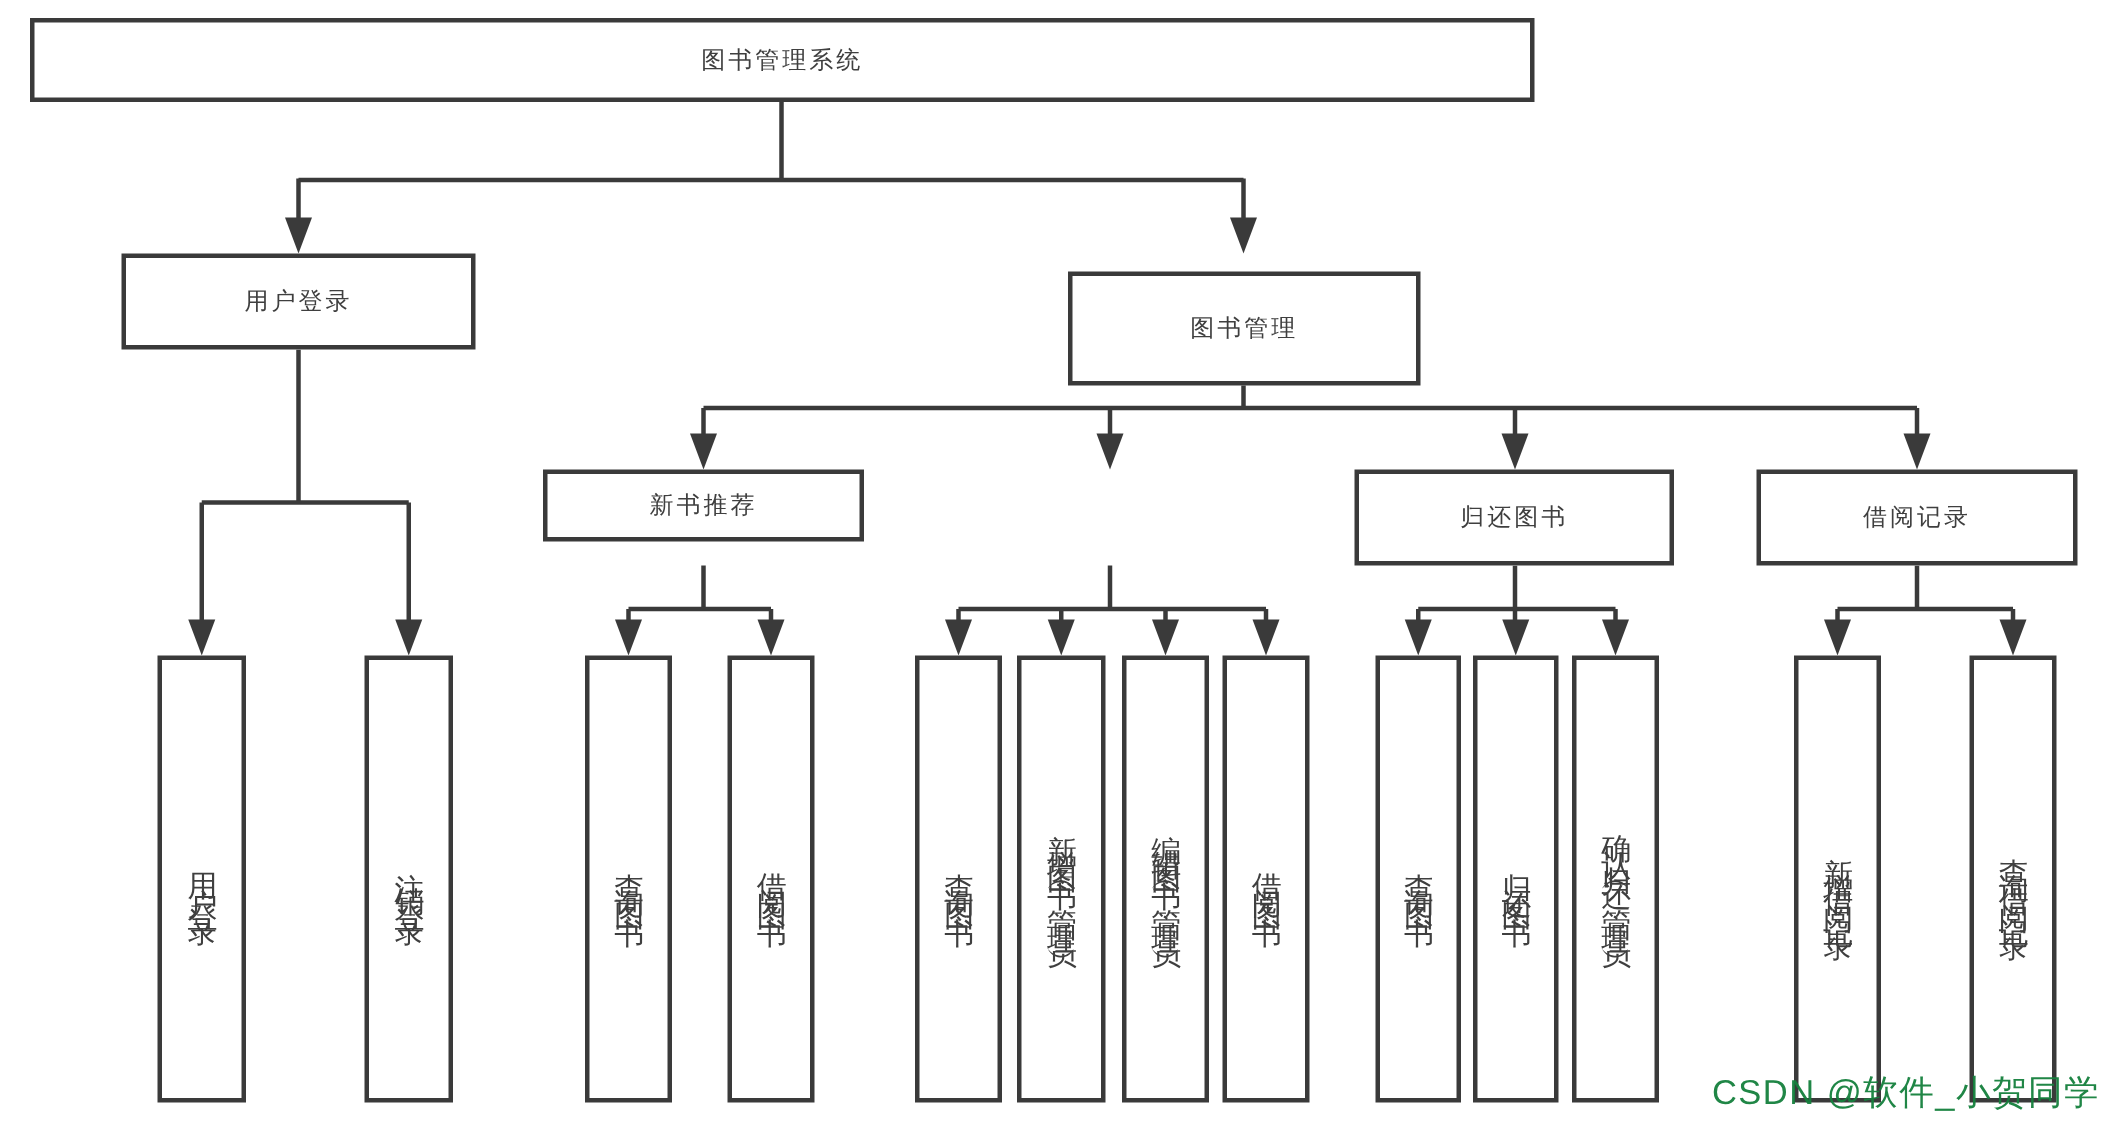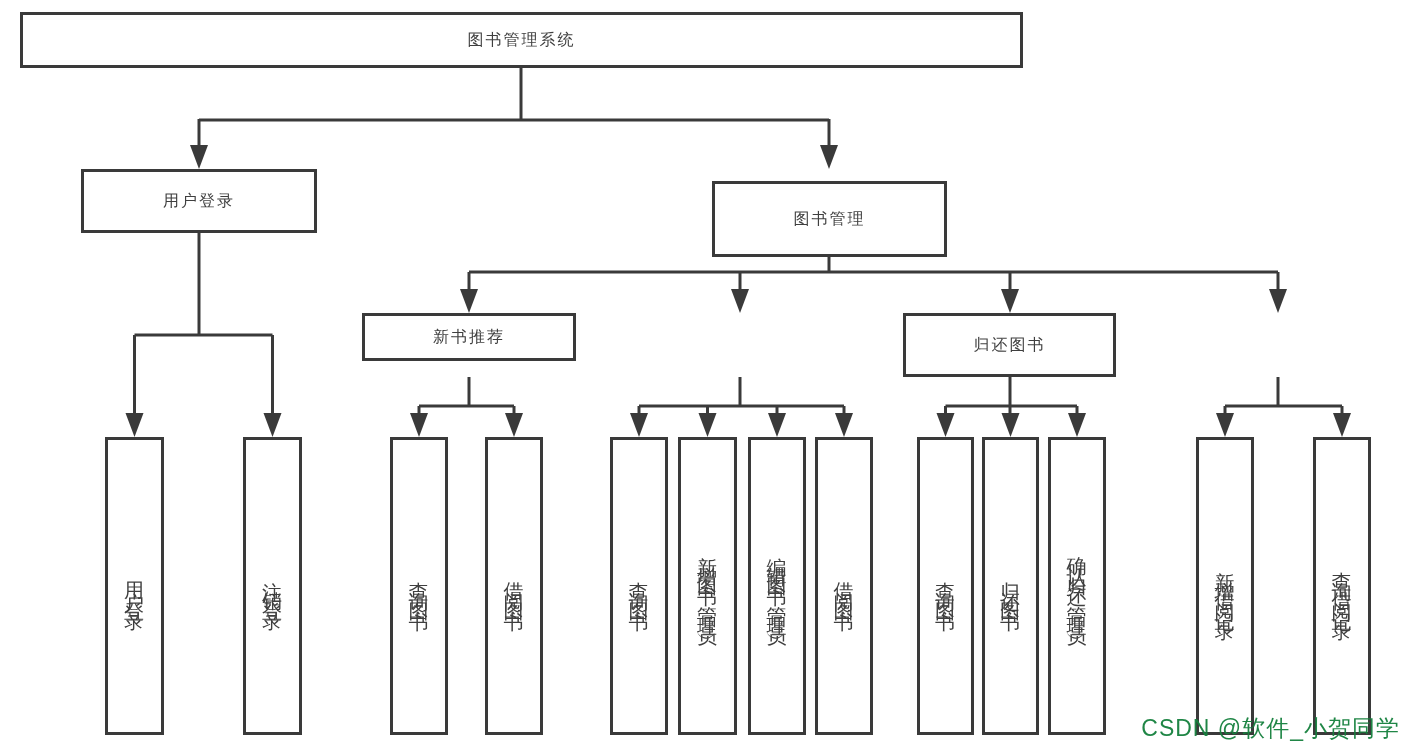--- a/index.html
+++ b/index.html
@@ -125,20 +125,23 @@
   <div class="box hbox n-l2b">
     <span>图书管理</span>
   </div>
 
   <div class="box hbox n-l3a">
     <span>新书推荐</span>
   </div>
   <div class="box hbox n-l3c">
     <span>归还图书</span>
   </div>
+  <div class="box hbox n-l3d">
+    <span>借阅记录</span>
+  </div>
 
   <div class="box vbox n-a1">
     <span class="vtext">用户登录</span>
   </div>
   <div class="box vbox n-a2">
     <span class="vtext">注销登录</span>
   </div>
 
   <div class="box vbox n-b1">
     <span class="vtext">查询图书</span>

